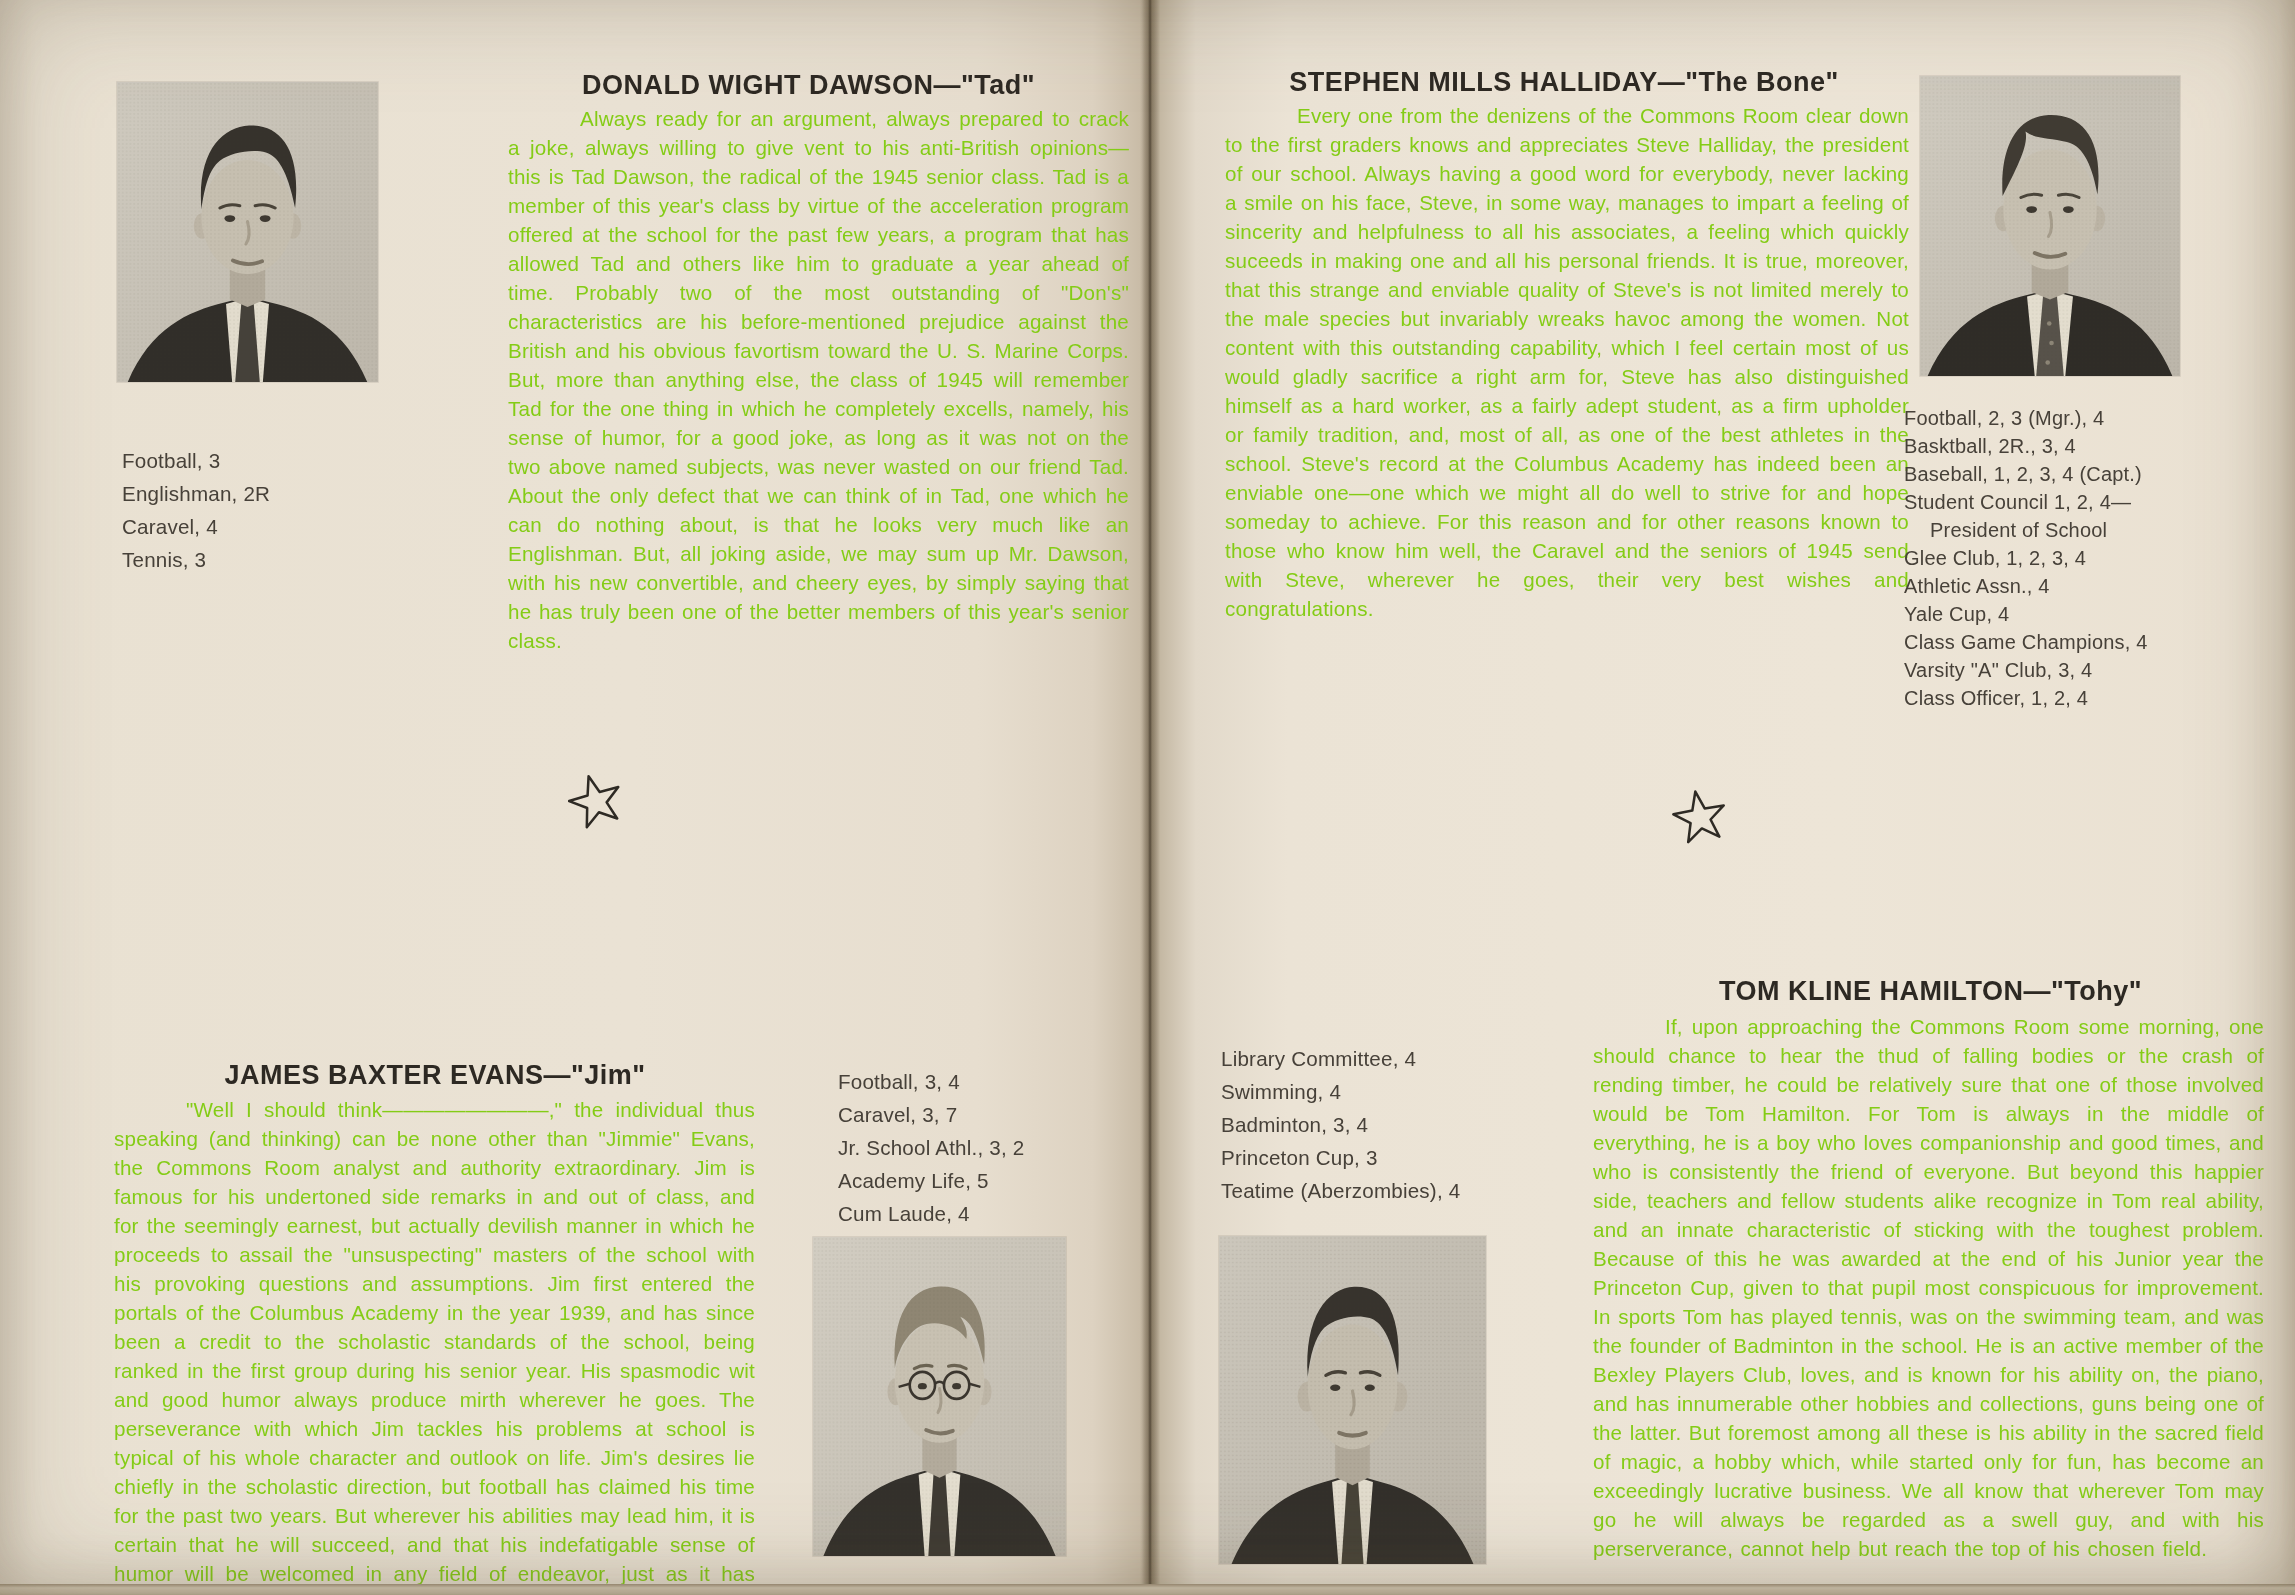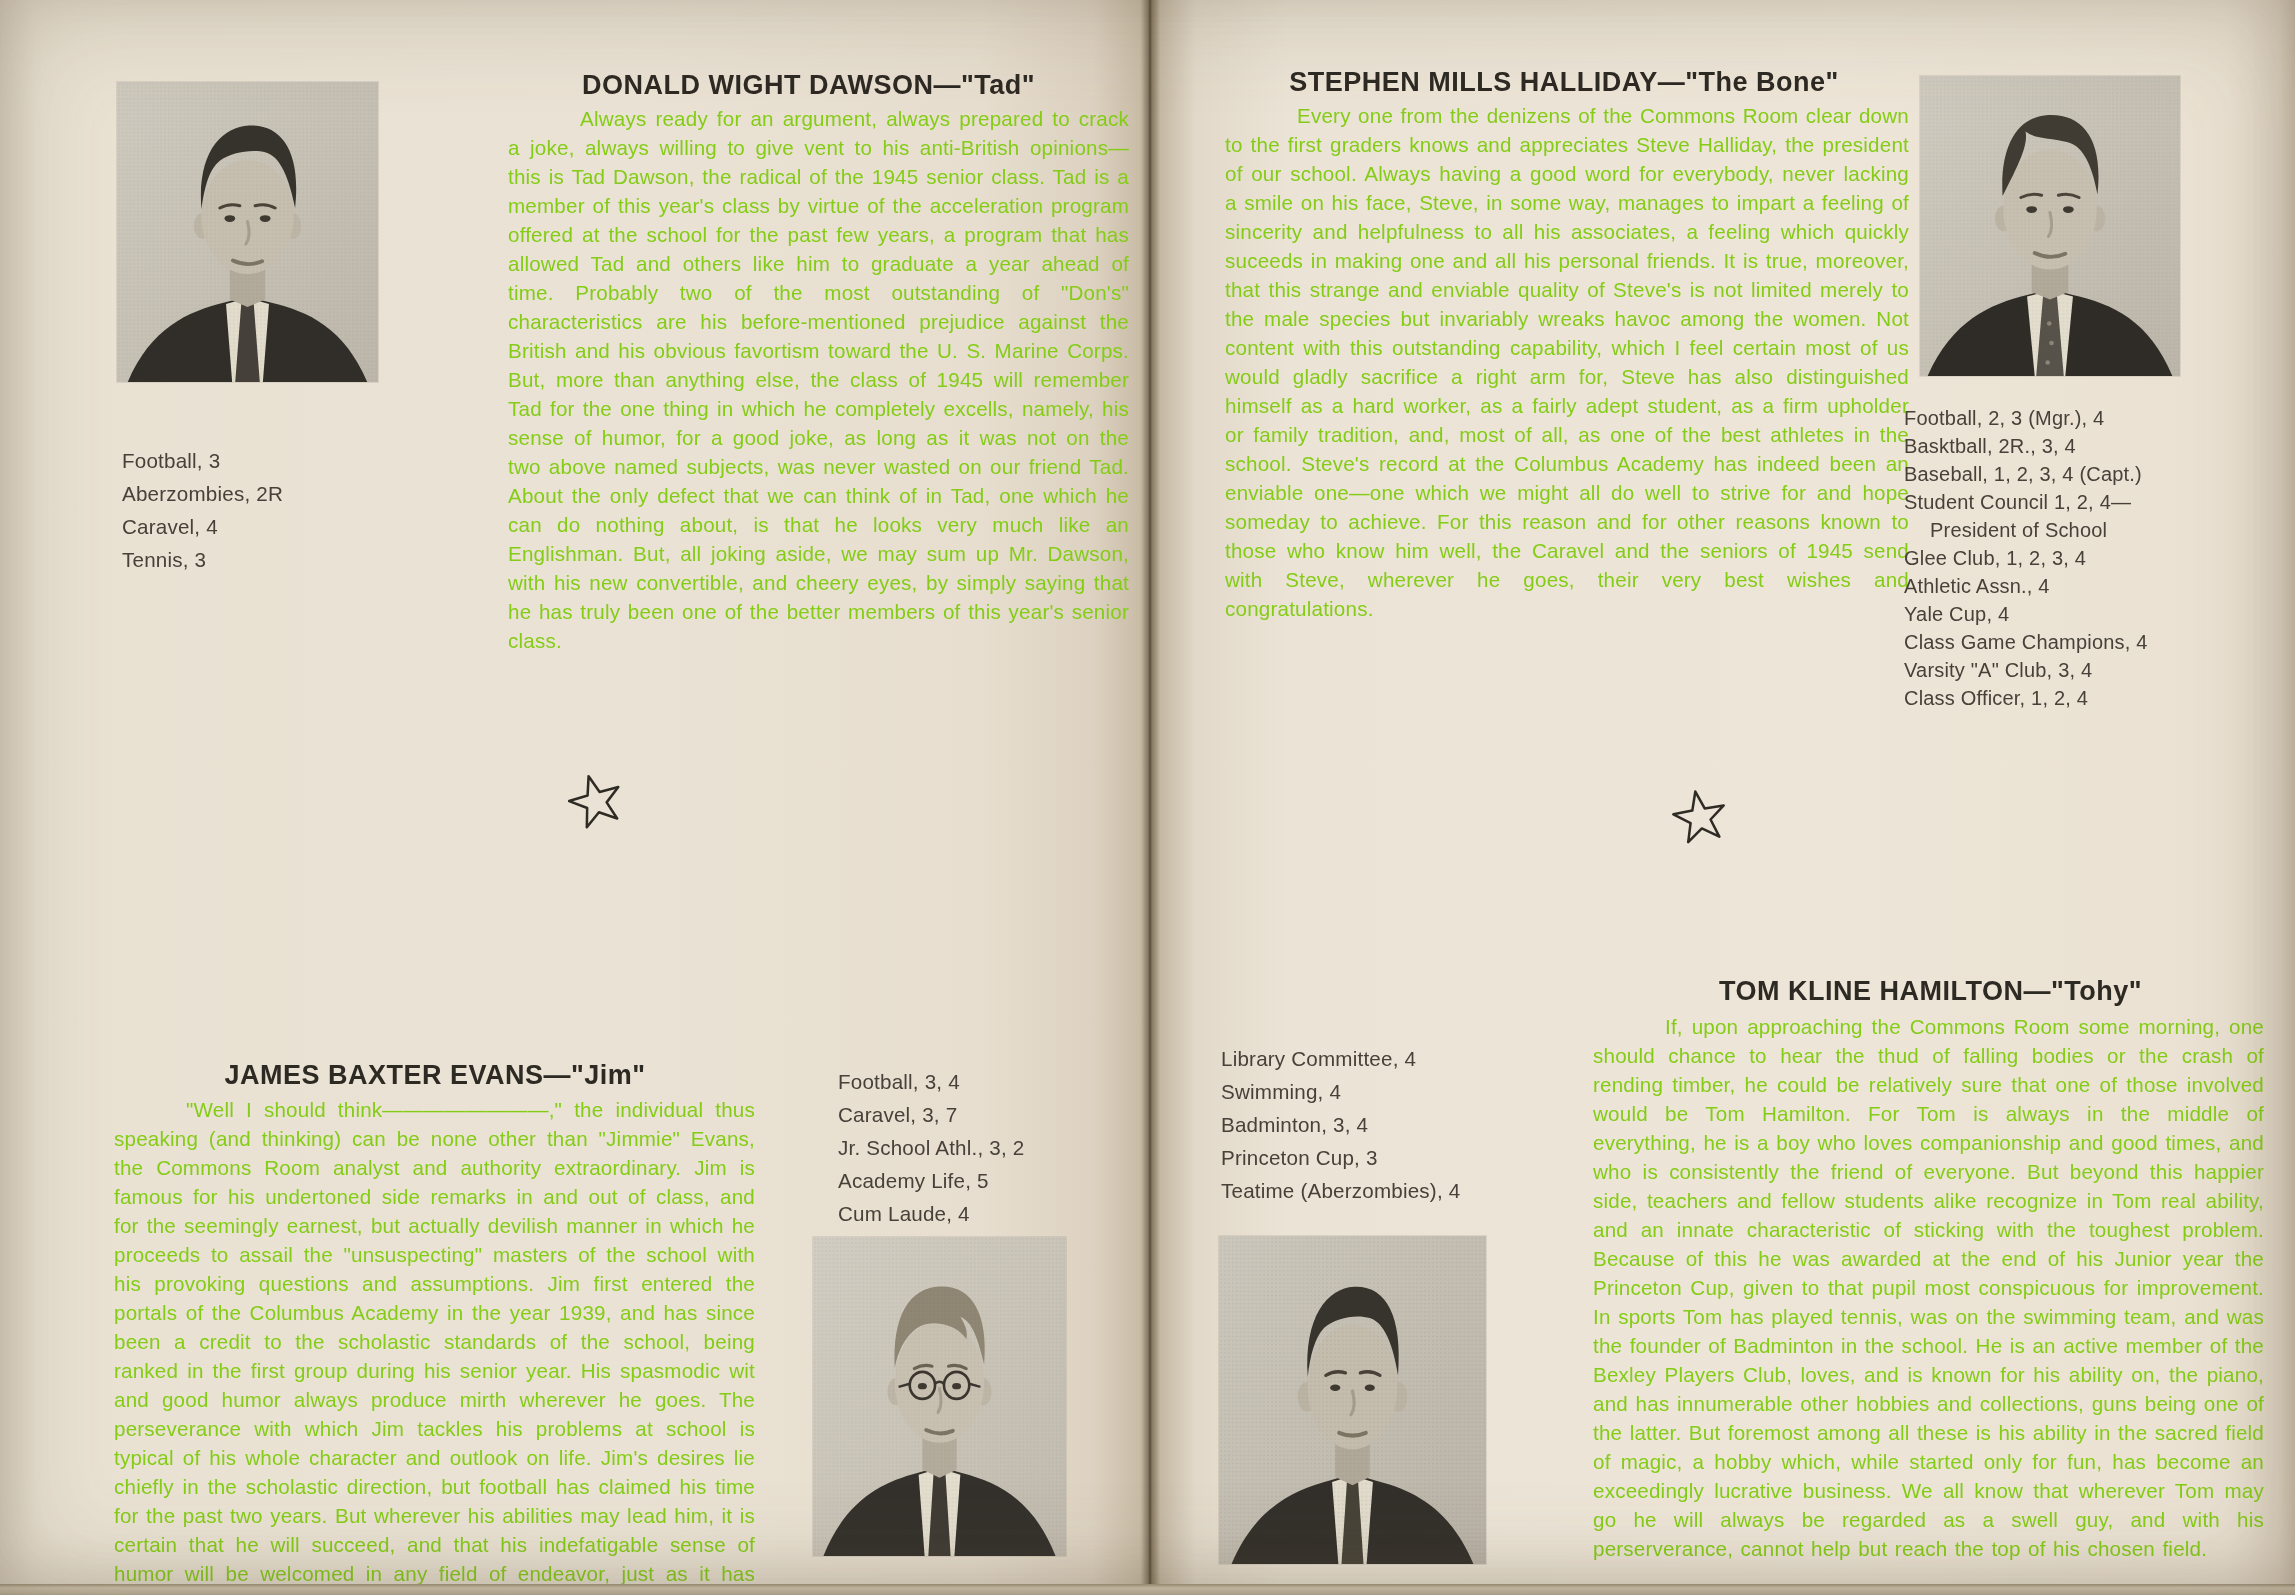--- a/index.html
+++ b/index.html
@@ -85,21 +85,21 @@
       <rect width="340" height="400" fill="url(#ht1)"></rect>
     </svg>
   </div>
 
   <h2 class="title" style="left:473px;top:70px;width:671px;">DONALD WIGHT DAWSON—"Tad"</h2>
 
   <p class="bio" style="left:508px;top:104px;width:621px;">Always ready for an argument, always prepared to crack a joke, always willing to give vent to his anti-British opinions—this is Tad Dawson, the radical of the 1945 senior class. Tad is a member of this year's class by virtue of the acceleration program offered at the school for the past few years, a program that has allowed Tad and others like him to graduate a year ahead of time. Probably two of the most outstanding of "Don's" characteristics are his before-mentioned prejudice against the British and his obvious favortism toward the U. S. Marine Corps. But, more than anything else, the class of 1945 will remember Tad for the one thing in which he completely excells, namely, his sense of humor, for a good joke, as long as it was not on the two above named subjects, was never wasted on our friend Tad. About the only defect that we can think of in Tad, one which he can do nothing about, is that he looks very much like an Englishman. But, all joking aside, we may sum up Mr. Dawson, with his new convertible, and cheery eyes, by simply saying that he has truly been one of the better members of this year's senior class.</p>
 
   <div class="acts" style="left:122px;top:444px;width:328px;">
     <div class="act">Football, 3</div>
-    <div class="act">Aberzombies, 2R</div>
+    <div class="act">Englishman, 2R</div>
     <div class="act">Caravel, 4</div>
     <div class="act">Tennis, 3</div>
   </div>
 
   <div class="star" style="left:568px;top:774px;">
     <svg viewBox="0 0 100 100">
       <path d="M50,2 L61.2,34.6 L95.6,35.2 L68.1,55.9 L78.2,88.8 L50,69 L21.8,88.8 L31.9,55.9 L4.4,35.2 L38.8,34.6 Z" fill="none" stroke="#2e2a24" stroke-width="4.5" stroke-linejoin="round" transform="rotate(-16 50 50)"></path>
     </svg>
   </div>
 

